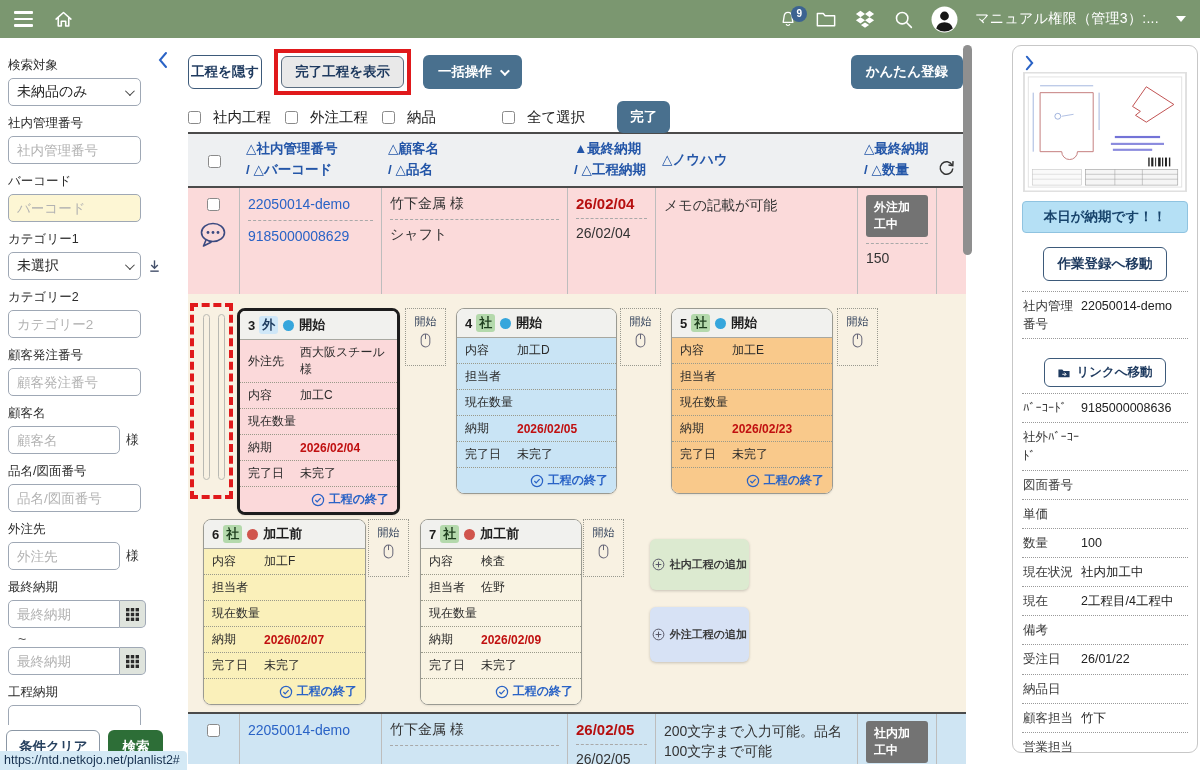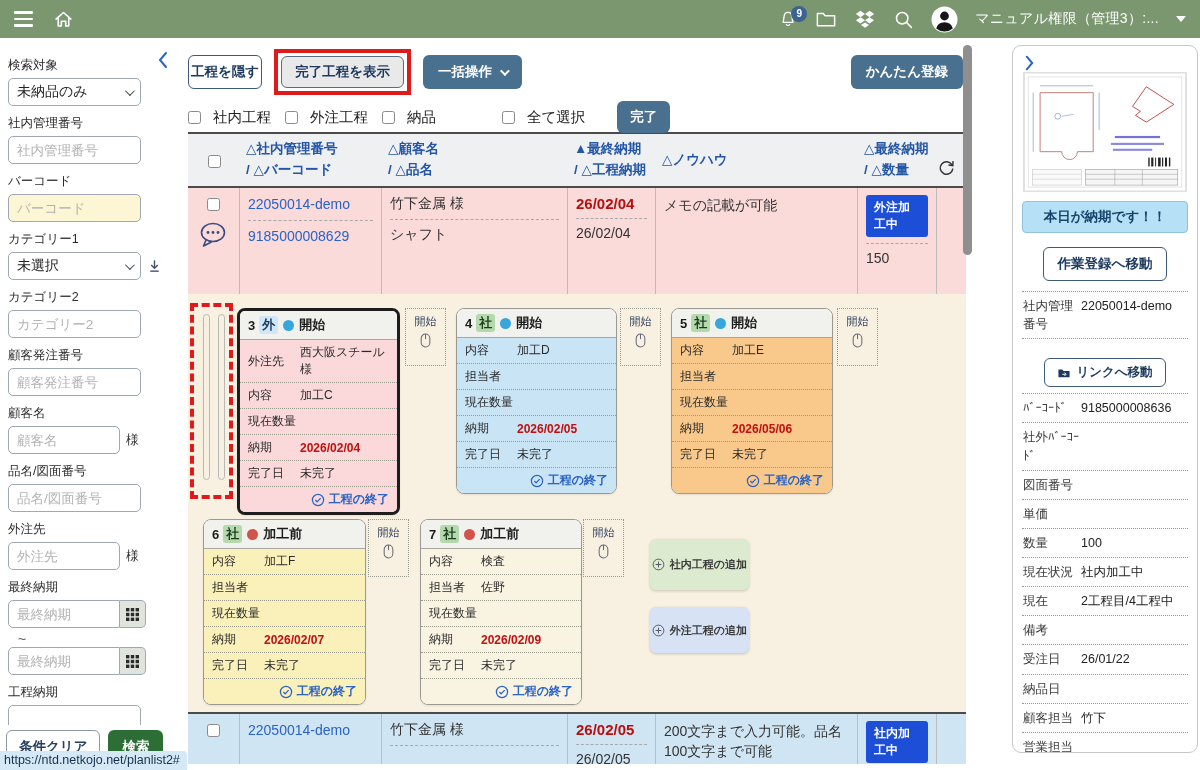--- a/index.html
+++ b/index.html
@@ -82,21 +82,21 @@
 .c2{width:186px;flex:none;}
 .c3{width:88px;flex:none;}
 .c4{width:202px;flex:none;}
 .c5{width:79px;flex:none;}
 .c6{width:29px;flex:none;}
 .link{color:#2a63c6;word-break:break-all;line-height:1.35;cursor:pointer;}
 .dashed{border-bottom:1px dashed #a9a9a9;margin:6px 0;}
 .due-main{color:#b60f0f;font-weight:bold;font-size:15px;}
 .due-sub{color:#333;}
 .memo{line-height:1.45;}
-.status-badge{display:inline-block;background:#1d4ed8;color:#fff;font-weight:bold;font-size:12px;
+.status-badge{display:inline-block;background:#737373;color:#fff;font-weight:bold;font-size:12px;
   padding:4px 8px;border-radius:3px;}
 .refresh{position:absolute;right:10px;bottom:8px;cursor:pointer;}
 
 
 .zone{width:778px;height:418px;background:#f8f1e2;position:relative;overflow:hidden;}
 .dropzone-rect{position:absolute;left:2px;top:9px;width:43px;height:196px;border:4px dashed #e0191b;}
 .vbar{position:absolute;top:20px;width:7px;height:166px;border:1px solid #b9b9b3;border-radius:4px;}
 .pcard{position:absolute;width:163px;border:1px solid #9a9a92;border-radius:8px;overflow:hidden;
   background:#fff;cursor:pointer;box-shadow:0 1px 2px rgba(0,0,0,.08);}
 .pcard.selected{border:3px solid #1d1d1d;}
@@ -117,21 +117,21 @@
 .bg-pink{background:#fbd9da;}
 .bg-blue{background:#c9e4f5;}
 .bg-orange{background:#f9c98b;}
 .bg-yellow{background:#faf0ba;}
 .bg-cream{background:#f9f3e2;}
 .drop{position:absolute;width:41px;height:58px;border:1px dotted #99998f;display:flex;flex-direction:column;
   align-items:center;padding-top:5px;gap:3px;font-size:11px;color:#33435c;cursor:pointer;}
 .add-btn{position:absolute;width:99px;border-radius:6px;display:flex;align-items:center;justify-content:center;
   gap:5px;font-size:11px;font-weight:bold;color:#3a3a3a;cursor:pointer;box-shadow:0 1px 3px rgba(0,0,0,.2);}
 .add-green{background:#dcead0;height:51px;}
-.add-blue{background:#d7e2f5;height:46px;}
+.add-blue{background:#d7e2f5;height:55px;}
 .vscroll{position:absolute;right:13px;top:7px;width:9px;height:210px;background:#8f8f8f;border-radius:5px;cursor:pointer;}
 
 
 .rightwrap{flex:1;padding:7px 0 0 27px;}
 .panel{width:186px;height:708px;background:#fff;border:1px solid #c7c7c7;border-radius:9px;
   padding:8px 9px;overflow:hidden;}
 .panel-chev{cursor:pointer;margin-bottom:4px;}
 .thumb{width:164px;height:120px;border:1px solid #e0e0e0;background:#fff;margin:0 auto;}
 .banner{margin-top:9px;background:#b5e0f5;border:1px solid #8fc3e0;border-radius:4px;color:#17436b;
   font-weight:bold;font-size:13.5px;text-align:center;padding:6px 2px;}
@@ -517,21 +517,21 @@
           <div class="crow">
               <span class="cl">担当者</span>
               <span class="cv"></span>
             </div>
           <div class="crow">
               <span class="cl">現在数量</span>
               <span class="cv"></span>
             </div>
           <div class="crow">
               <span class="cl">納期</span>
-              <span class="cv red">2026/05/06</span>
+              <span class="cv red">2026/02/23</span>
             </div>
           <div class="crow">
               <span class="cl">完了日</span>
               <span class="cv">未完了</span>
             </div>
           <div class="crow cfoot">
             <svg width="14" height="14" viewBox="0 0 16 16">
                 <circle cx="8" cy="8" r="6.4" fill="none" stroke="#2a63c6" stroke-width="1.4"></circle>
                 <path d="M5 8 l2 2.2 l4 -4.4" fill="none" stroke="#2a63c6" stroke-width="1.4"></path>
               </svg>

